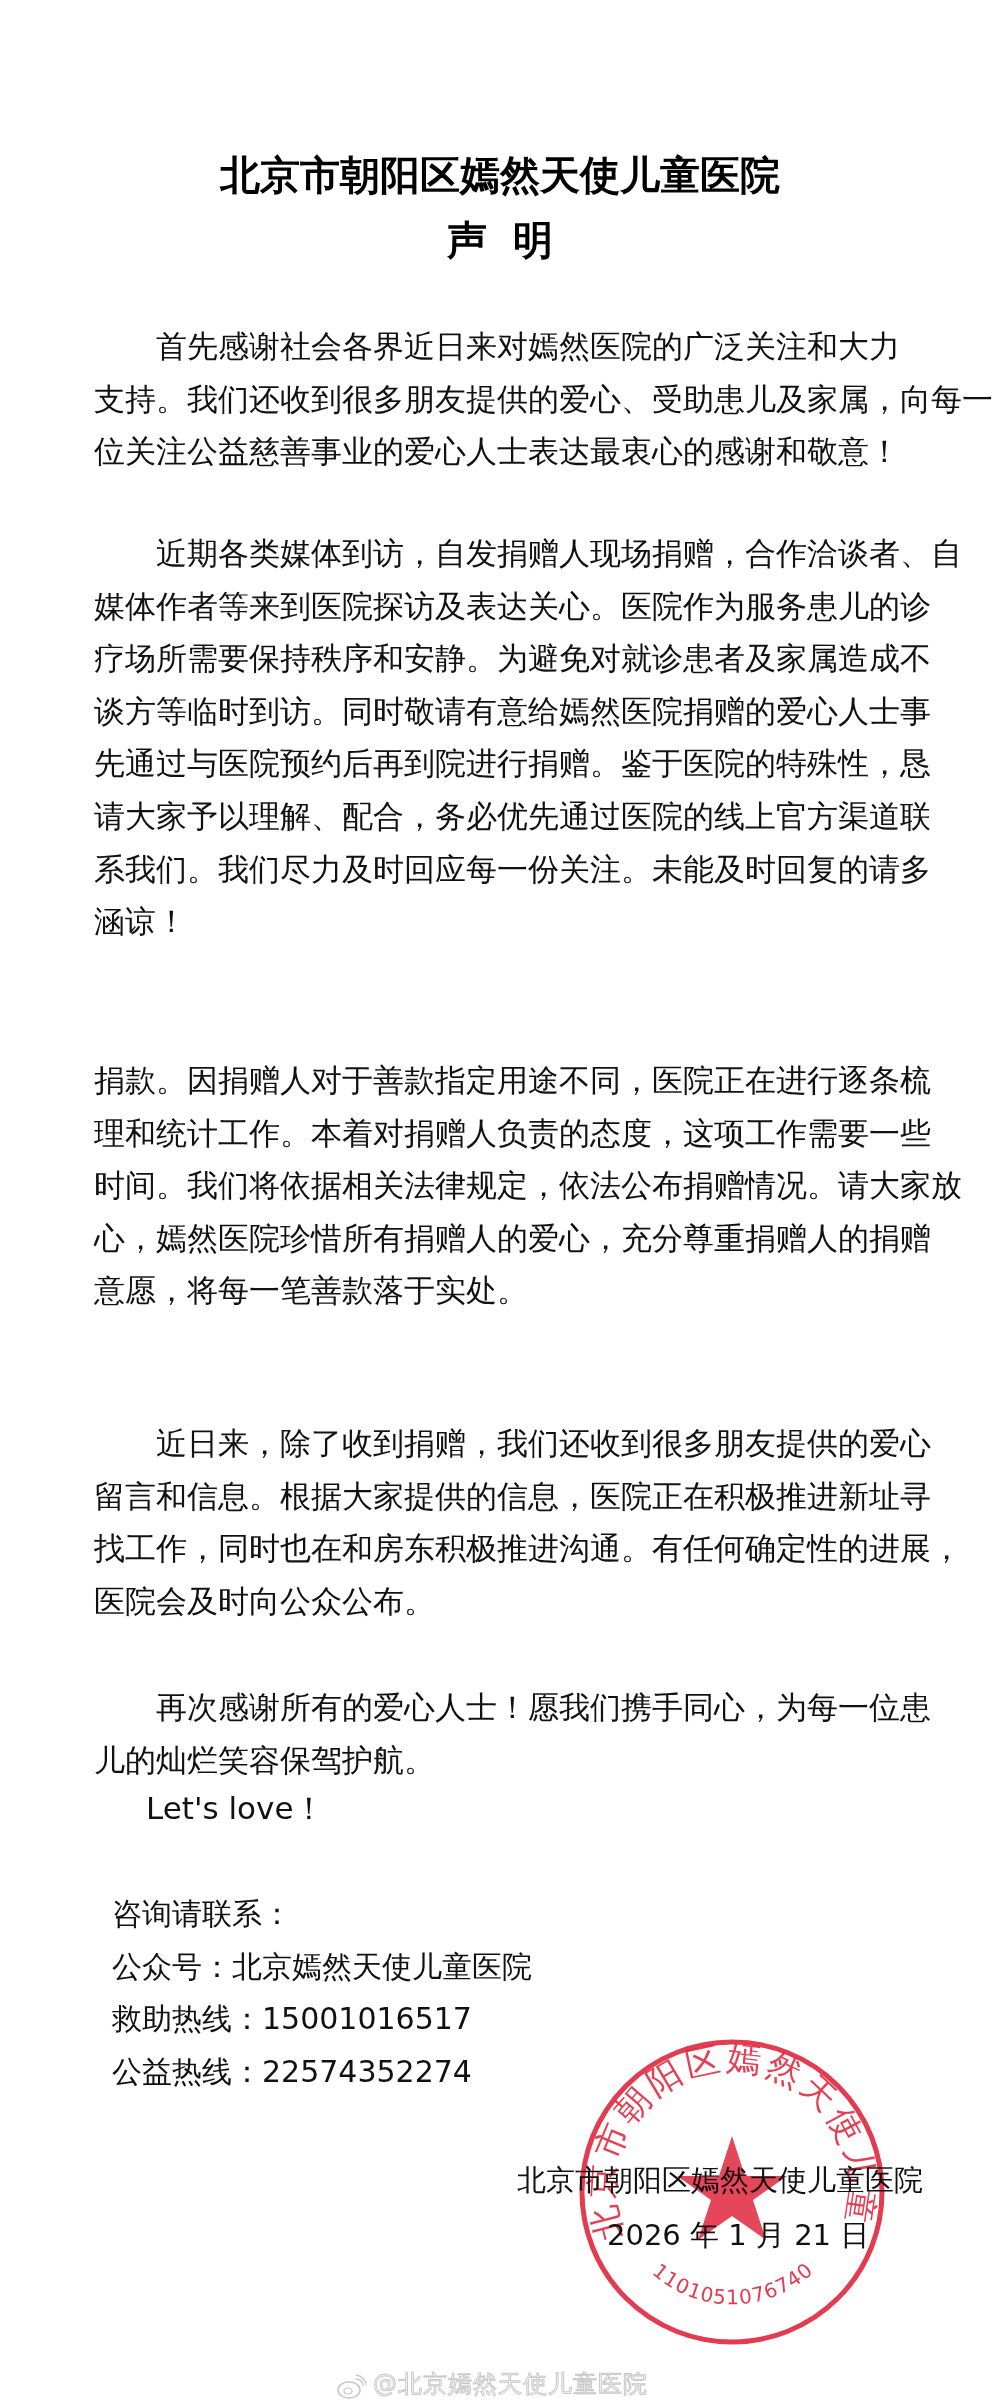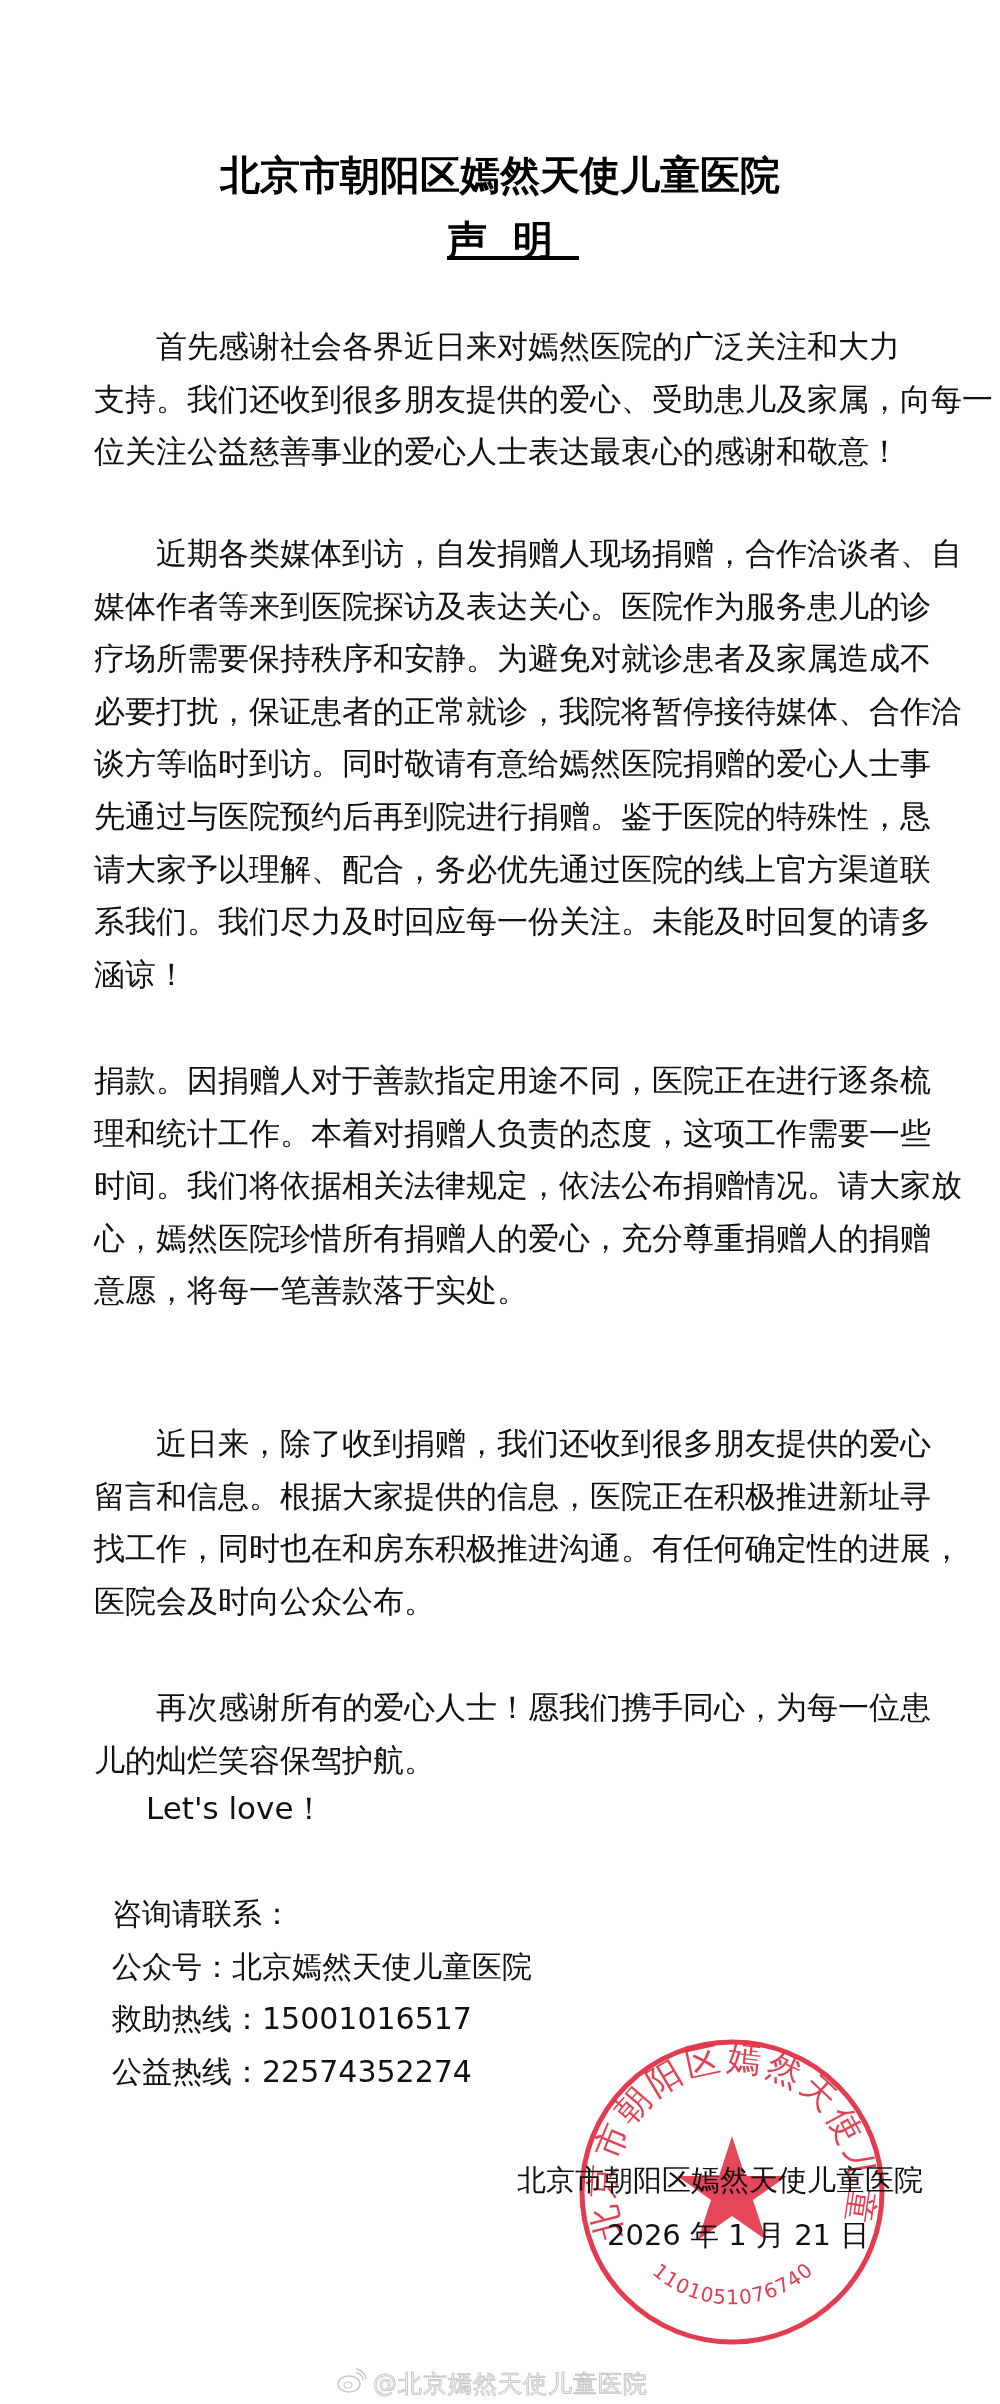--- a/index.html
+++ b/index.html
@@ -2,52 +2,51 @@
 <html><head>
 <meta charset="utf-8">
 <style>
   html, body { margin: 0; padding: 0; background: #ffffff; }
   body { width: 1000px; height: 2404px; position: relative; overflow: hidden;
          font-family: "DejaVu Sans", "Liberation Sans", sans-serif; color: #111; }
   .abs { position: absolute; }
   .title { left: 0; width: 1000px; text-align: center; font-weight: bold; color: #000;
            font-size: 40px; line-height: 46px; letter-spacing: 0px; }
   .title1 { top: 152px; }
-  .title2 { top: 217px; letter-spacing: 26px; padding-left: 26px; box-sizing: border-box; text-decoration: underline; }
+  .title2 { top: 217px; letter-spacing: 26px; padding-left: 26px; box-sizing: border-box; }
   .para { left: 94px; width: 852px; font-size: 31px; line-height: 52.6px;
           text-indent: 2em; text-align: justify; margin: 0; color: #111; }
   .line { display: block; white-space: nowrap; }
   .love { left: 146px; font-size: 31px; line-height: 40px; }
   .contact { left: 82px; font-size: 30px; line-height: 52.5px; }
   .contact div { white-space: nowrap; margin-left: 30px; }
   .sig { font-size: 29px; line-height: 36px; white-space: nowrap; z-index: 3; color: #111; }
   .sig1 { left: 517px; top: 2162px; }
   .sig2 { left: 607px; top: 2217px; }
   .stamp { left: 576px; top: 2036px; width: 312px; height: 312px; z-index: 2; }
-  .watermark { left: 337px; top: 2368px; height: 32px; display: flex; align-items: flex-start; gap: 6px;
+  .watermark { left: 337px; top: 2368px; height: 32px; display: flex; align-items: flex-end; gap: 6px;
                font-size: 24px; color: #fff; -webkit-text-stroke: 1px #c8c8c8; letter-spacing: 1px; white-space: nowrap; }
   .wb-icon { width: 30px; height: 26px; }
 </style>
 </head>
 <body>
 
 <div class="abs title title1">北京市朝阳区嫣然天使儿童医院</div>
 <div class="abs title title2">声明</div>
 
 <div class="abs para" style="top:320px;">
   <span class="line">首先感谢社会各界近日来对嫣然医院的广泛关注和大力</span>
   <span class="line" style="text-indent:0">支持。我们还收到很多朋友提供的爱心、受助患儿及家属，向每一</span>
   <span class="line" style="text-indent:0">位关注公益慈善事业的爱心人士表达最衷心的感谢和敬意！</span>
 </div>
 
 <div class="abs para" style="top:527px;">
   <span class="line">近期各类媒体到访，自发捐赠人现场捐赠，合作洽谈者、自</span>
   <span class="line" style="text-indent:0">媒体作者等来到医院探访及表达关心。医院作为服务患儿的诊</span>
   <span class="line" style="text-indent:0">疗场所需要保持秩序和安静。为避免对就诊患者及家属造成不</span>
-  <span class="line" style="text-indent:0">必要打扰，保证患者的正常就诊，我院将暂停接待媒体、合作洽</span>
   <span class="line" style="text-indent:0">谈方等临时到访。同时敬请有意给嫣然医院捐赠的爱心人士事</span>
   <span class="line" style="text-indent:0">先通过与医院预约后再到院进行捐赠。鉴于医院的特殊性，恳</span>
   <span class="line" style="text-indent:0">请大家予以理解、配合，务必优先通过医院的线上官方渠道联</span>
   <span class="line" style="text-indent:0">系我们。我们尽力及时回应每一份关注。未能及时回复的请多</span>
   <span class="line" style="text-indent:0">涵谅！</span>
 </div>
 
 <div class="abs para" style="top:1054px;">
   <span class="line" style="text-indent:0">捐款。因捐赠人对于善款指定用途不同，医院正在进行逐条梳</span>
   <span class="line" style="text-indent:0">理和统计工作。本着对捐赠人负责的态度，这项工作需要一些</span>

